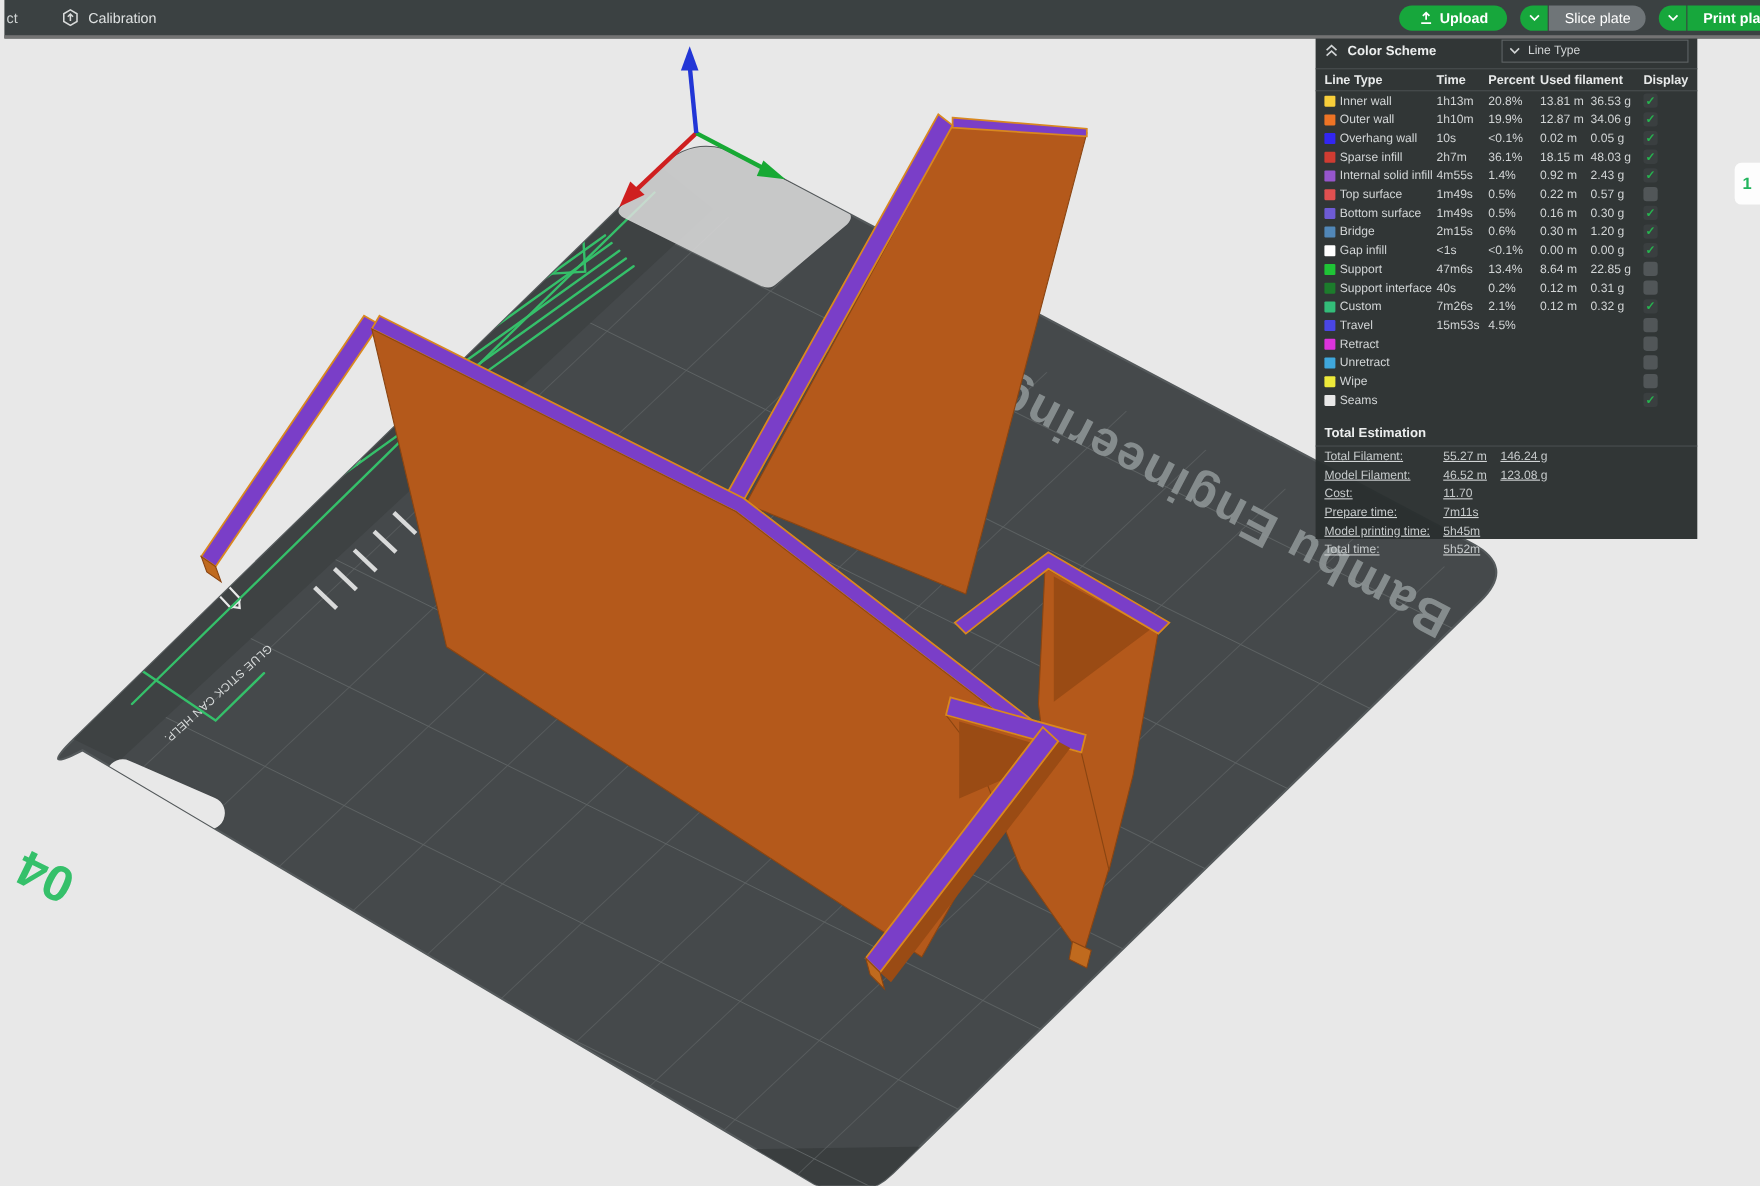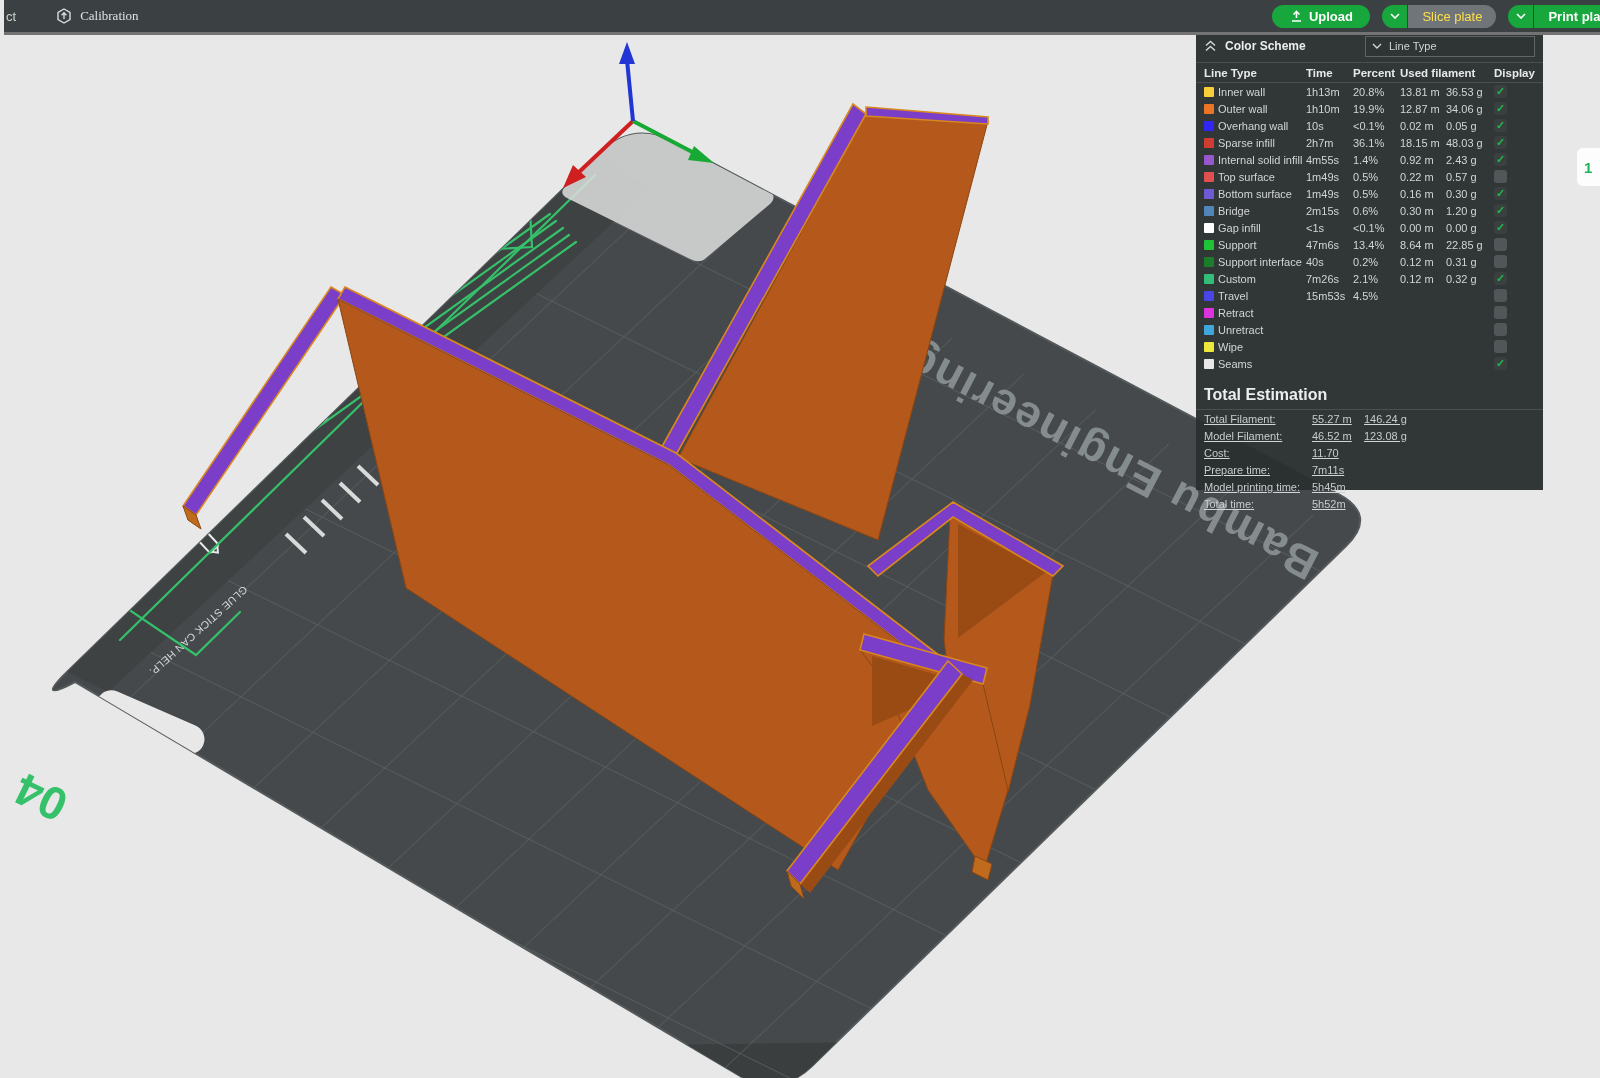--- a/index.html
+++ b/index.html
@@ -2,26 +2,26 @@
 <html style="--accent: #17a73c; --plate: #45494b; --plate-edge: #3e4243; --grid-line: #5d6263; --model-face: #b4591b; --model-face-dark: #9a4b14; --model-band: #7a3ec8; --band-stroke: #d9881f; --skirt: #35c06a; --axis-x: #cf1f1f; --axis-y: #17a934; --axis-z: #2236d6;"><head>
 <meta charset="utf-8">
 <style>
   html,body{margin:0;padding:0;width:1600px;height:1078px;overflow:hidden;
     font-family:"Liberation Sans",sans-serif;background:#e8e8e8;}
   
   .topbar{position:absolute;left:4px;top:0;width:1600px;height:32px;background:#3b4142;
     border-bottom:3px solid #737373;display:flex;align-items:center;z-index:30;}
   .tb-left{display:flex;align-items:center;gap:14px;color:#dfe2e2;font-size:13px;}
   .tb-clip{margin-left:2px;color:#cfd3d3;}
-  .cal-wrap{display:flex;align-items:center;gap:8px;margin-left:26px;font-family:Liberation Serif, serif;}
+  .cal-wrap{display:flex;align-items:center;gap:8px;margin-left:26px;}
   .tb-right{position:absolute;right:0;top:0;height:32px;display:flex;align-items:center;gap:12px;}
   .pill{height:23px;border-radius:12px;display:flex;align-items:center;justify-content:center;
     font-size:13px;color:#fff;cursor:pointer;}
   .pill.green{background:var(--accent);}
-  .pill.gray{background:#6f7578;color:#fde047;}
+  .pill.gray{background:#6f7578;color:#ffffff;}
   .upload{width:98px;gap:6px;font-weight:bold;}
   .combo{display:flex;align-items:center;}
   .combo .chev{width:25px;border-radius:12px 0 0 12px;}
   .combo .main{border-radius:0 12px 12px 0;padding:0 14px;margin-left:1px;font-weight:bold;}
   .combo .main.gray{font-weight:normal;}
   .print-combo{margin-right:-22px;}
   
   #scene{position:absolute;left:0;top:0;z-index:1;}
   .face{fill:var(--model-face);stroke:#8a4512;stroke-width:1;}
   .face-dark{fill:var(--model-face-dark);stroke:none;}
@@ -43,21 +43,21 @@
   .lt-grid{display:grid;grid-template-columns:14px 88px 47px 47px 46px 48px 30px;
     align-items:center;padding:0 0 0 8px;}
   .lt-header{height:19px;border-top:1px solid #4a4f50;border-bottom:1px solid #4a4f50;
     font-weight:bold;color:#e8eaea;font-size:11.5px;margin-top:4px;}
   .lt-row{height:17px;}
   .sw{width:10px;height:10px;border-radius:1px;}
   .cb{width:13px;height:13px;border-radius:3px;display:flex;align-items:center;
     justify-content:center;font-size:11px;font-weight:bold;cursor:pointer;}
   .cb.on{background:#3a3f40;color:#27b34f;}
   .cb.off{background:#515658;color:transparent;}
-  .tot-title{font-weight:bold;color:#eceeee;font-size:16px;padding:8px 8px 5px 8px;
+  .tot-title{font-weight:bold;color:#eceeee;font-size:12px;padding:8px 8px 5px 8px;
     border-bottom:1px solid #4a4f50;margin-top:6px;}
   .tot-row{display:grid;grid-template-columns:108px 52px 70px 1fr;padding:2.5px 0 2.5px 8px;text-decoration:underline;}
   
   .plate-card{position:absolute;right:-8px;top:148px;width:24px;height:38px;background:#fdfdfd;
     border-radius:6px;z-index:15;display:flex;align-items:center;color:#21b45c;
     font-weight:bold;font-size:15px;padding-left:7px;cursor:pointer;}
   .muted{color:#c7cbcc;}
 </style>
 </head>
 <body>

